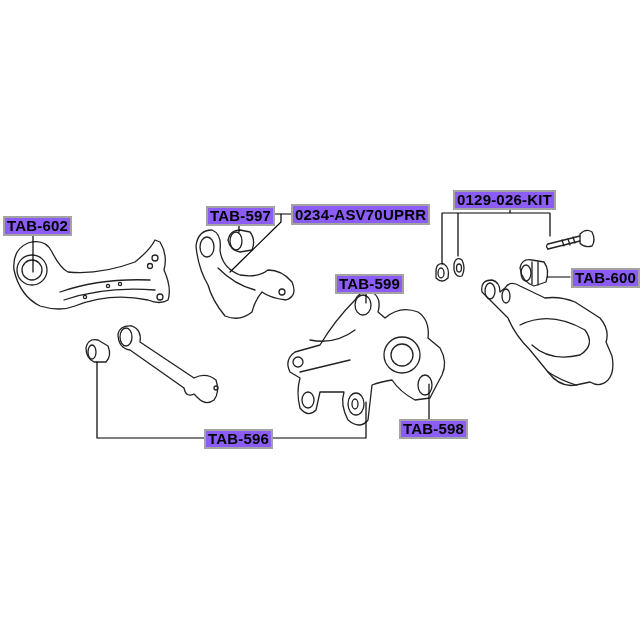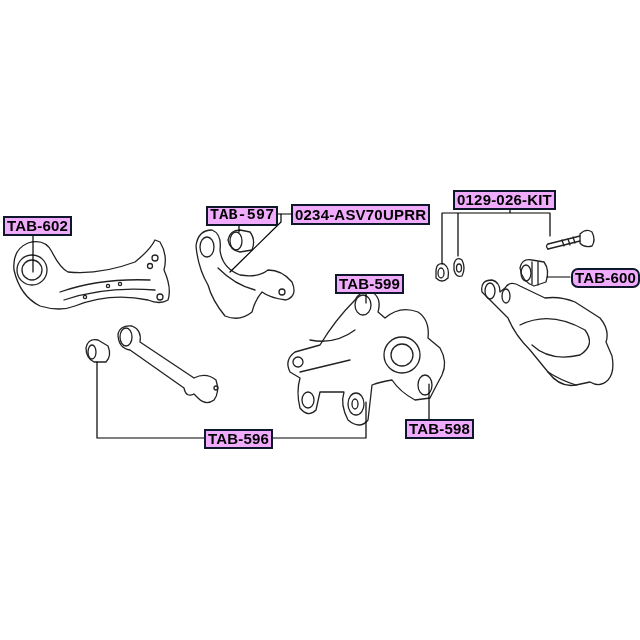--- a/index.html
+++ b/index.html
@@ -1,18 +1,18 @@
 <!DOCTYPE html>
 <html><head>
 <meta charset="utf-8">
 <style>
   html,body{margin:0;padding:0;background:#fff;}
   #stage{position:relative;width:640px;height:640px;background:#fff;overflow:hidden;font-family:"Liberation Sans",sans-serif;}
   svg.art{position:absolute;left:0;top:0;width:640px;height:640px;}
-  .lbl{position:absolute;border:2px solid #0f172a;background:#f0abfc;color:#000;font-weight:bold;font-size:15px;line-height:16px;padding:0 2px;white-space:nowrap;letter-spacing:0.2px;}
+  .lbl{position:absolute;border:2px solid #a3a3a3;background:#8b5cf6;color:#000;font-weight:bold;font-size:15px;line-height:16px;padding:0 2px;white-space:nowrap;letter-spacing:0.2px;}
   .lbl2{line-height:17px;}
   .lbl span{display:block;}
 </style>
 </head>
 <body>
 
 <div id="stage">
   <svg class="art" viewBox="0 0 640 640" fill="none" stroke="#222" stroke-width="1.3" stroke-linejoin="round" stroke-linecap="round">
 
     <g>
@@ -92,22 +92,22 @@
       <path d="M281,214 L281,222 L230,272"></path>
       <path d="M510,205 L510,213 M442,213 L550,213 M442,213 L442,264 M458,213 L458,256 M550,213 L550,236"></path>
       <path d="M547,277 L570,277"></path>
       <path d="M366,275 L366,303"></path>
       <path d="M97,362 L97,438 L205,438 M270,438 L366,438 L366,402"></path>
       <path d="M429,384 L429,420"></path>
     </g>
   </svg>
 
   <div class="lbl" style="left:3px;top:216px;">TAB-602</div>
-  <div class="lbl" style="left:206px;top:206px;font-family:Liberation Mono, monospace;">TAB-597</div>
+  <div class="lbl" style="left:206px;top:206px;">TAB-597</div>
   <div class="lbl lbl2" style="left:291px;top:204px;">
     <span>0234-ASV70UPRR</span>
   </div>
   <div class="lbl" style="left:453px;top:190px;">0129-026-KIT</div>
   <div class="lbl" style="left:335px;top:274px;">TAB-599</div>
-  <div class="lbl" style="left:571px;top:268px;border-radius:7px;">TAB-600</div>
+  <div class="lbl" style="left:571px;top:268px;">TAB-600</div>
   <div class="lbl" style="left:204px;top:429px;text-align:right;">TAB-596</div>
-  <div class="lbl" style="left:399px;top:419px;margin-left:6px;">TAB-598</div>
+  <div class="lbl" style="left:399px;top:419px;">TAB-598</div>
 </div>
 
 </body></html>

